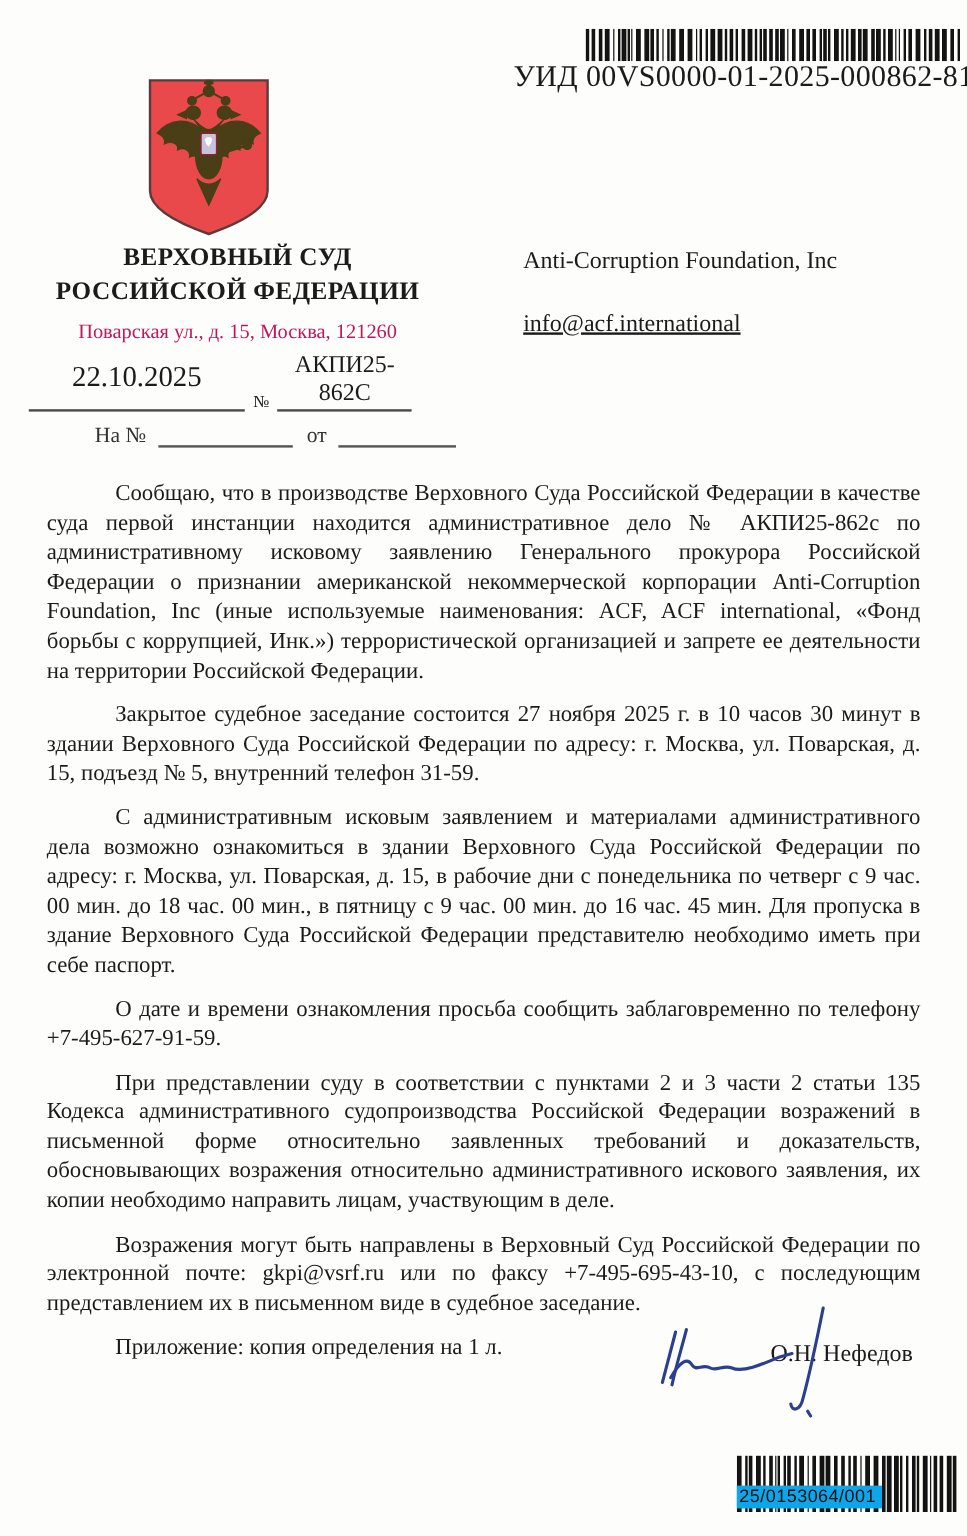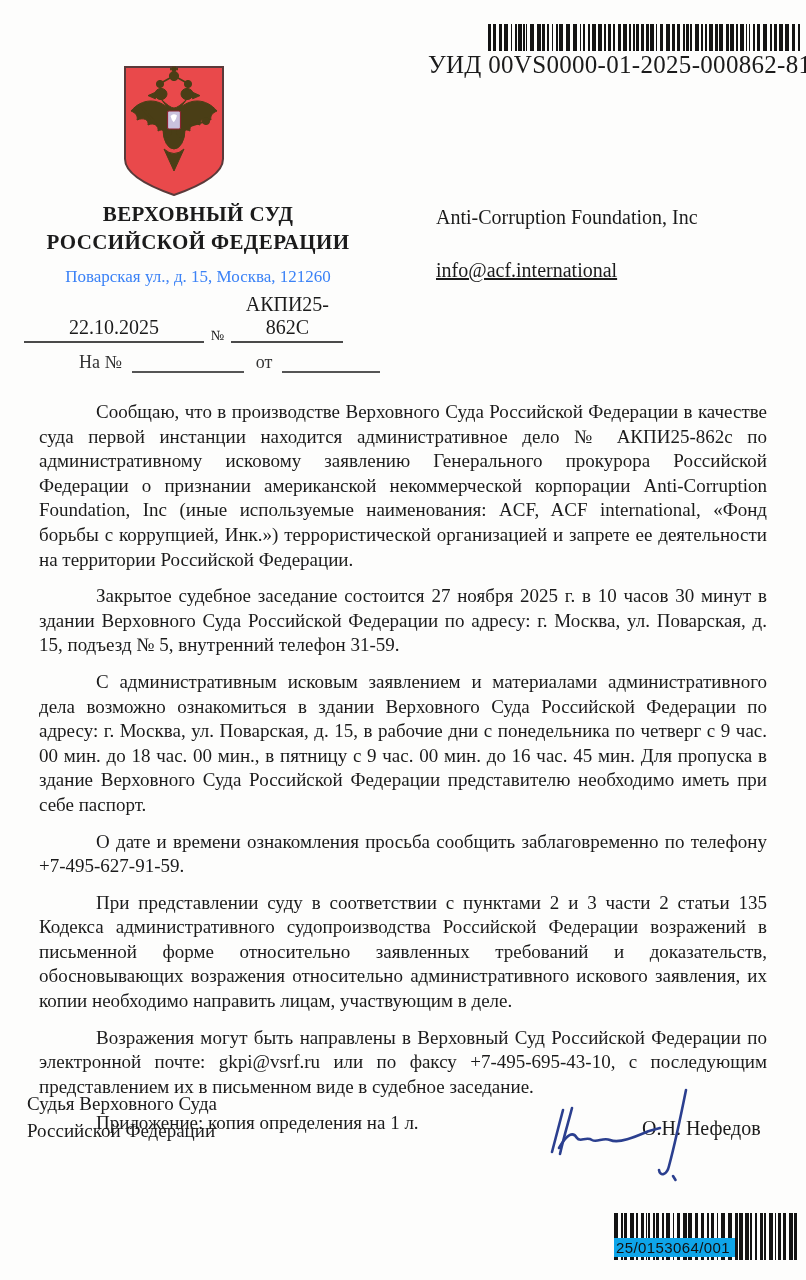--- a/index.html
+++ b/index.html
@@ -17,24 +17,24 @@
   .uid-bars{width:312px;height:27px;margin-left:auto;}
   .uid-caption{
     font-size:25px;line-height:26px;margin-top:1px;white-space:nowrap;
     letter-spacing:.3px;color:var(--text-black,#1b1b1b);
   }
   
   .emblem{position:absolute;left:122px;top:64px;width:104px;height:134px;}
   
   .court-header{position:absolute;left:22px;top:200px;width:352px;text-align:center;}
   .court-name{font-size:21px;font-weight:bold;line-height:28px;letter-spacing:.4px;}
-  .court-address{font-size:17px;margin-top:11px;color:#3b82f6;}
+  .court-address{font-size:17px;margin-top:11px;color:#be185d;}
   .date-row{display:flex;align-items:flex-end;margin-top:6px;padding-left:2px;}
   .date-cell{flex:0 0 180px;border-bottom:2px solid #4a4a4a;text-align:center;
-    font-size:20px;padding-bottom:2px;}
+    font-size:24px;padding-bottom:12px;}
   .num-sign{font-size:14px;margin:0 7px;padding-bottom:0;transform:translateY(1px);}
   .case-cell{flex:0 0 112px;border-bottom:2px solid #4a4a4a;text-align:center;
     font-size:20px;padding-bottom:2px;}
   
   .recipient{position:absolute;left:436px;top:206px;width:364px;text-align:left;}
   .recipient-name{font-size:20px;}
   .recipient-emails{margin-top:28px;font-size:20px;line-height:26px;}
   .email-underlined{text-decoration:underline;}
   
   .ref-row{position:absolute;left:47px;top:352px;display:flex;align-items:flex-end;
@@ -197,24 +197,20 @@
   <div class="letter-body">
       <p>Сообщаю, что в производстве Верховного Суда Российской Федерации в качестве суда первой инстанции находится административное дело № АКПИ25-862с по административному исковому заявлению Генерального прокурора Российской Федерации о признании американской некоммерческой корпорации Anti-Corruption Foundation, Inc (иные используемые наименования: ACF, ACF international, «Фонд борьбы с коррупцией, Инк.») террористической организацией и запрете ее деятельности на территории Российской Федерации.</p>
       <p>Закрытое судебное заседание состоится 27 ноября 2025 г. в 10 часов 30 минут в здании Верховного Суда Российской Федерации по адресу: г. Москва, ул. Поварская, д. 15, подъезд № 5, внутренний телефон 31-59.</p>
       <p>С административным исковым заявлением и материалами административного дела возможно ознакомиться в здании Верховного Суда Российской Федерации по адресу: г. Москва, ул. Поварская, д. 15, в рабочие дни с понедельника по четверг с 9 час. 00 мин. до 18 час. 00 мин., в пятницу с 9 час. 00 мин. до 16 час. 45 мин. Для пропуска в здание Верховного Суда Российской Федерации представителю необходимо иметь при себе паспорт.</p>
       <p>О дате и времени ознакомления просьба сообщить заблаговременно по телефону +7-495-627-91-59.</p>
       <p>При представлении суду в соответствии с пунктами 2 и 3 части 2 статьи 135 Кодекса административного судопроизводства Российской Федерации возражений в письменной форме относительно заявленных требований и доказательств, обосновывающих возражения относительно административного искового заявления, их копии необходимо направить лицам, участвующим в деле.</p>
       <p>Возражения могут быть направлены в Верховный Суд Российской Федерации по электронной почте: gkpi@vsrf.ru или по факсу +7-495-695-43-10, с последующим представлением их в письменном виде в судебное заседание.</p>
       <p>Приложение: копия определения на 1 л.</p>
     </div>
 
-  <div class="signer-title">
-    <div>Судья Верховного Суда</div>
-    <div>Российской Федерации</div>
-  </div>
   <div class="signer-name">О.Н. Нефедов</div>
   <svg class="signature-svg" viewBox="0 0 170 110">
     <g fill="none" stroke="var(--ink-blue)" stroke-width="2.6" stroke-linecap="round" stroke-linejoin="round">
       <path d="M20,26 L9,68"></path>
       <path d="M29,24 C26,36 21,52 17,70"></path>
       <path d="M16,64 C24,50 30,47 34,54 C37,59 43,52 49,56 C54,59 60,53 67,56 C76,60 92,53 106,47 L117,44"></path>
       <path d="M143,6 C139,26 133,56 126,82 C124,91 117,93 116,86"></path>
       <path d="M130,92 l2.5,4"></path>
     </g>
   </svg>

